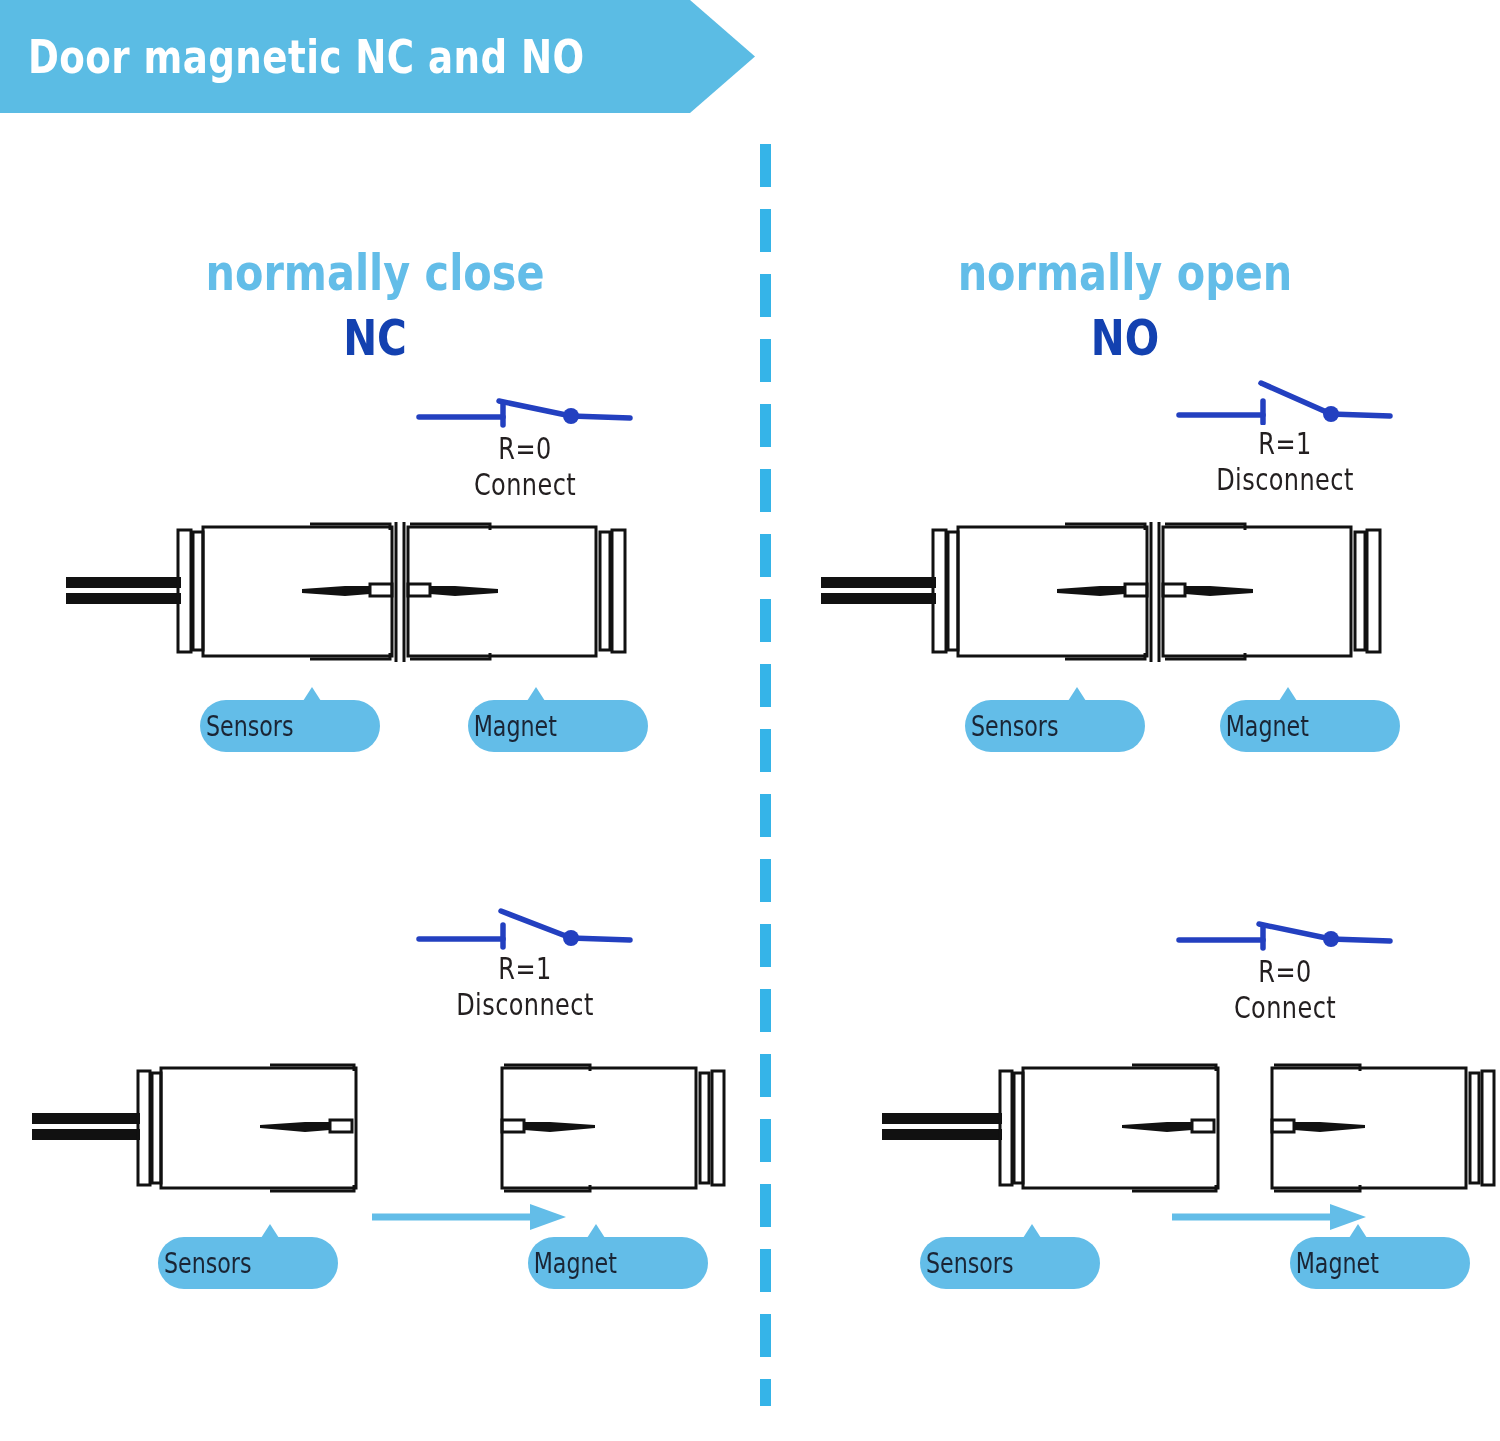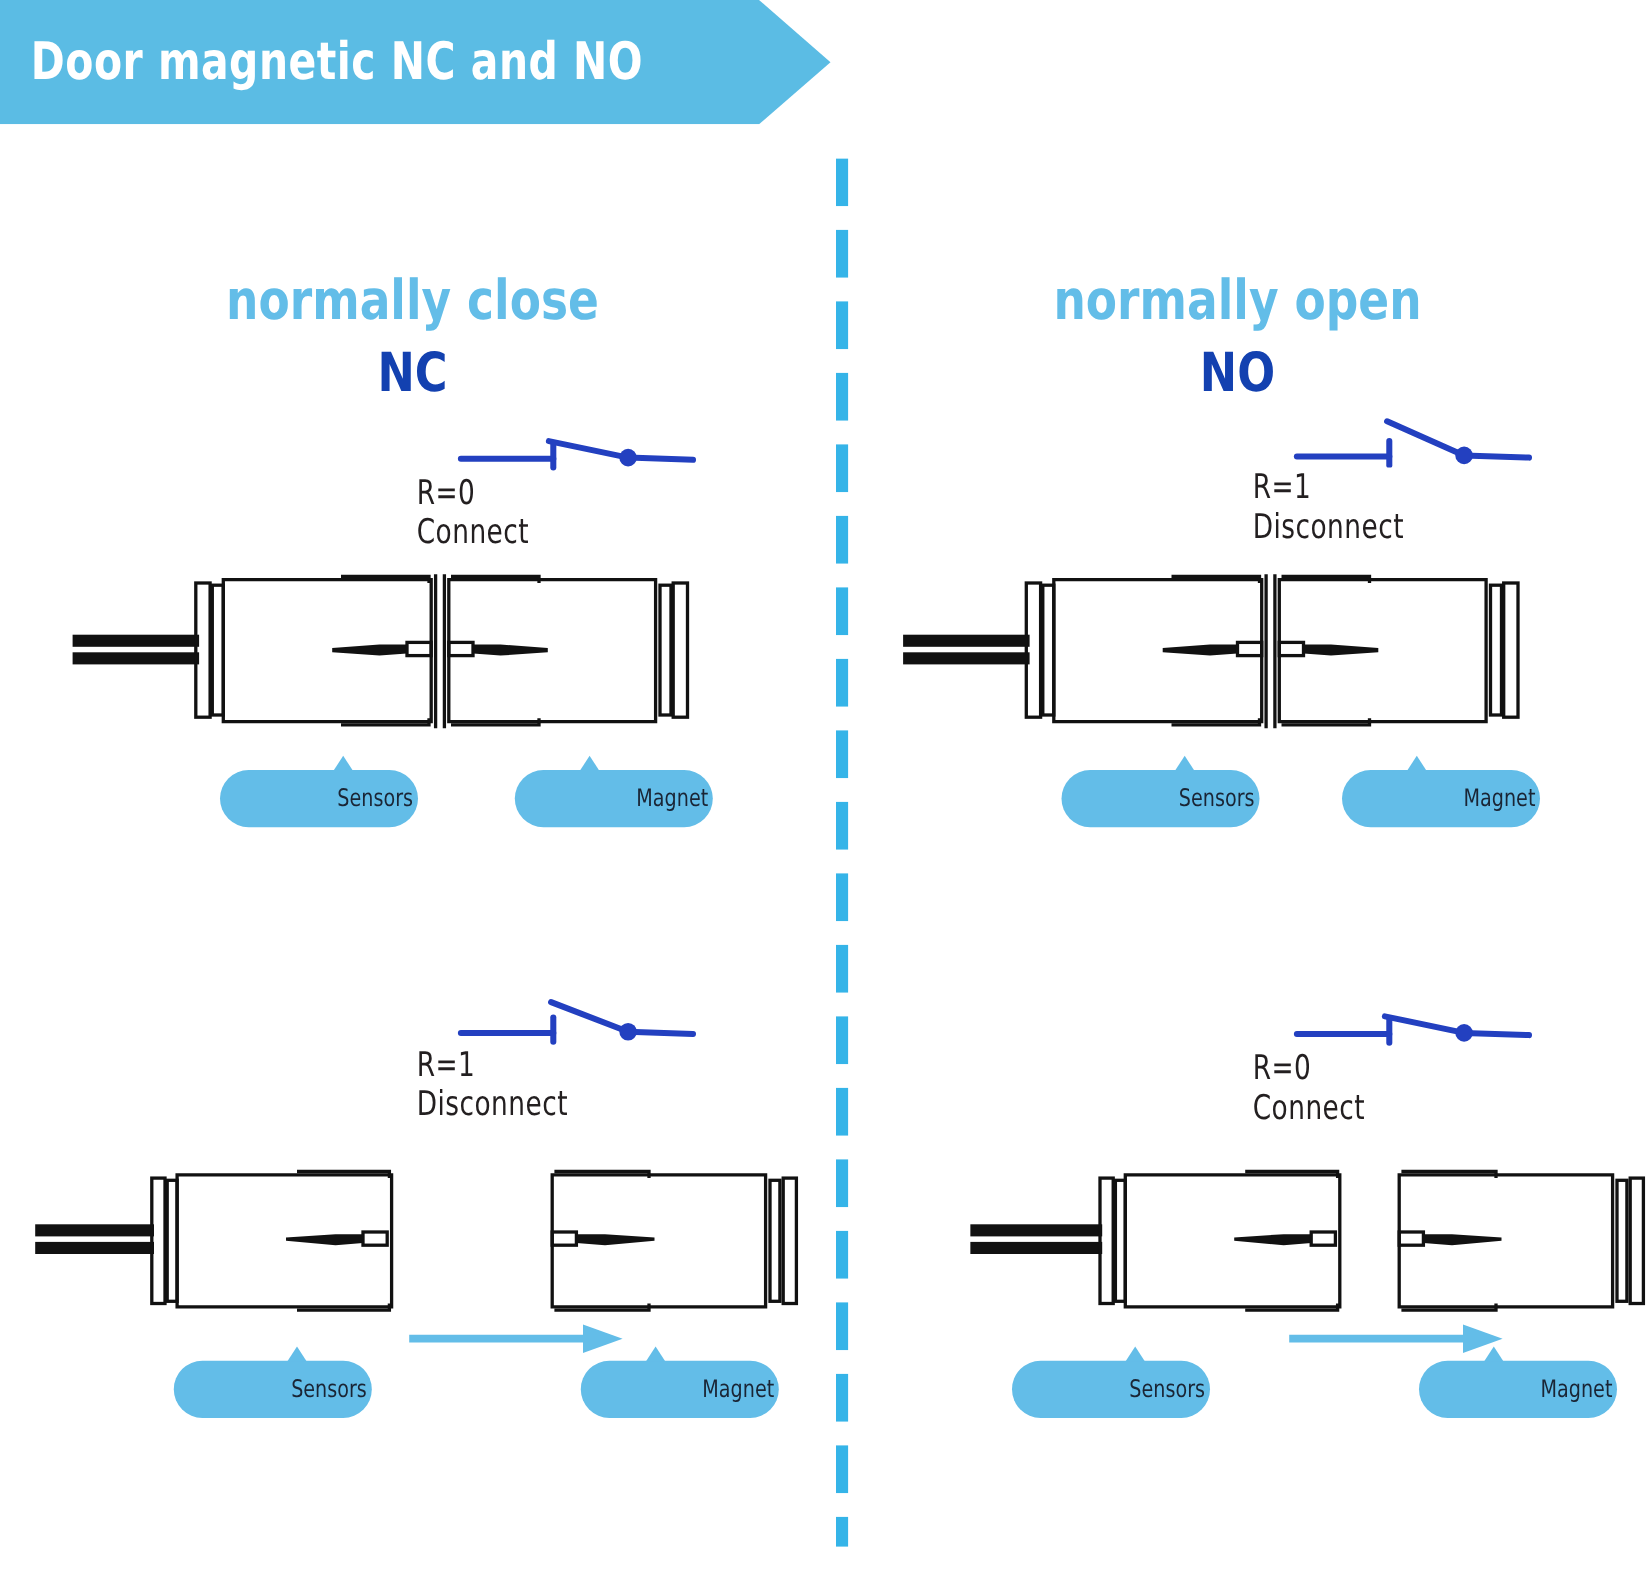--- a/index.html
+++ b/index.html
@@ -79,20 +79,21 @@
     top: 310px;
     font-size: 49px;
     color: #1341b0;
     transform: scaleX(0.92);
   }
 
   
   .switch-block {
     position: absolute;
     width: 340px;
+    text-align: center;
   }
   .switch-svg { display: block; margin: 0 auto; }
   .switch-label {
     font-family: "DejaVu Sans Condensed", "Liberation Sans Narrow", "Liberation Sans", sans-serif;
     color: #231f20;
     font-size: 31px;
     line-height: 36px;
     transform: scaleX(0.86);
     letter-spacing: 0.5px;
   }
@@ -102,24 +103,24 @@
 
   
   .callout {
     position: absolute;
     width: 180px;
     height: 52px;
     background: #63bde8;
     border-radius: 26px;
     display: flex;
     align-items: center;
-    justify-content: flex-end;
+    justify-content: flex-start;
     color: #1a2535;
     font-family: "DejaVu Sans Condensed", "Liberation Sans Narrow", "Liberation Sans", sans-serif;
-    font-size: 22px;
+    font-size: 28px;
     transform: scaleX(1);
   }
   .callout .pill-text { transform: scaleX(0.88); white-space: nowrap; }
   .callout::before {
     content: "";
     position: absolute;
     top: -13px;
     left: 50%;
     margin-left: -9px;
     width: 0;

